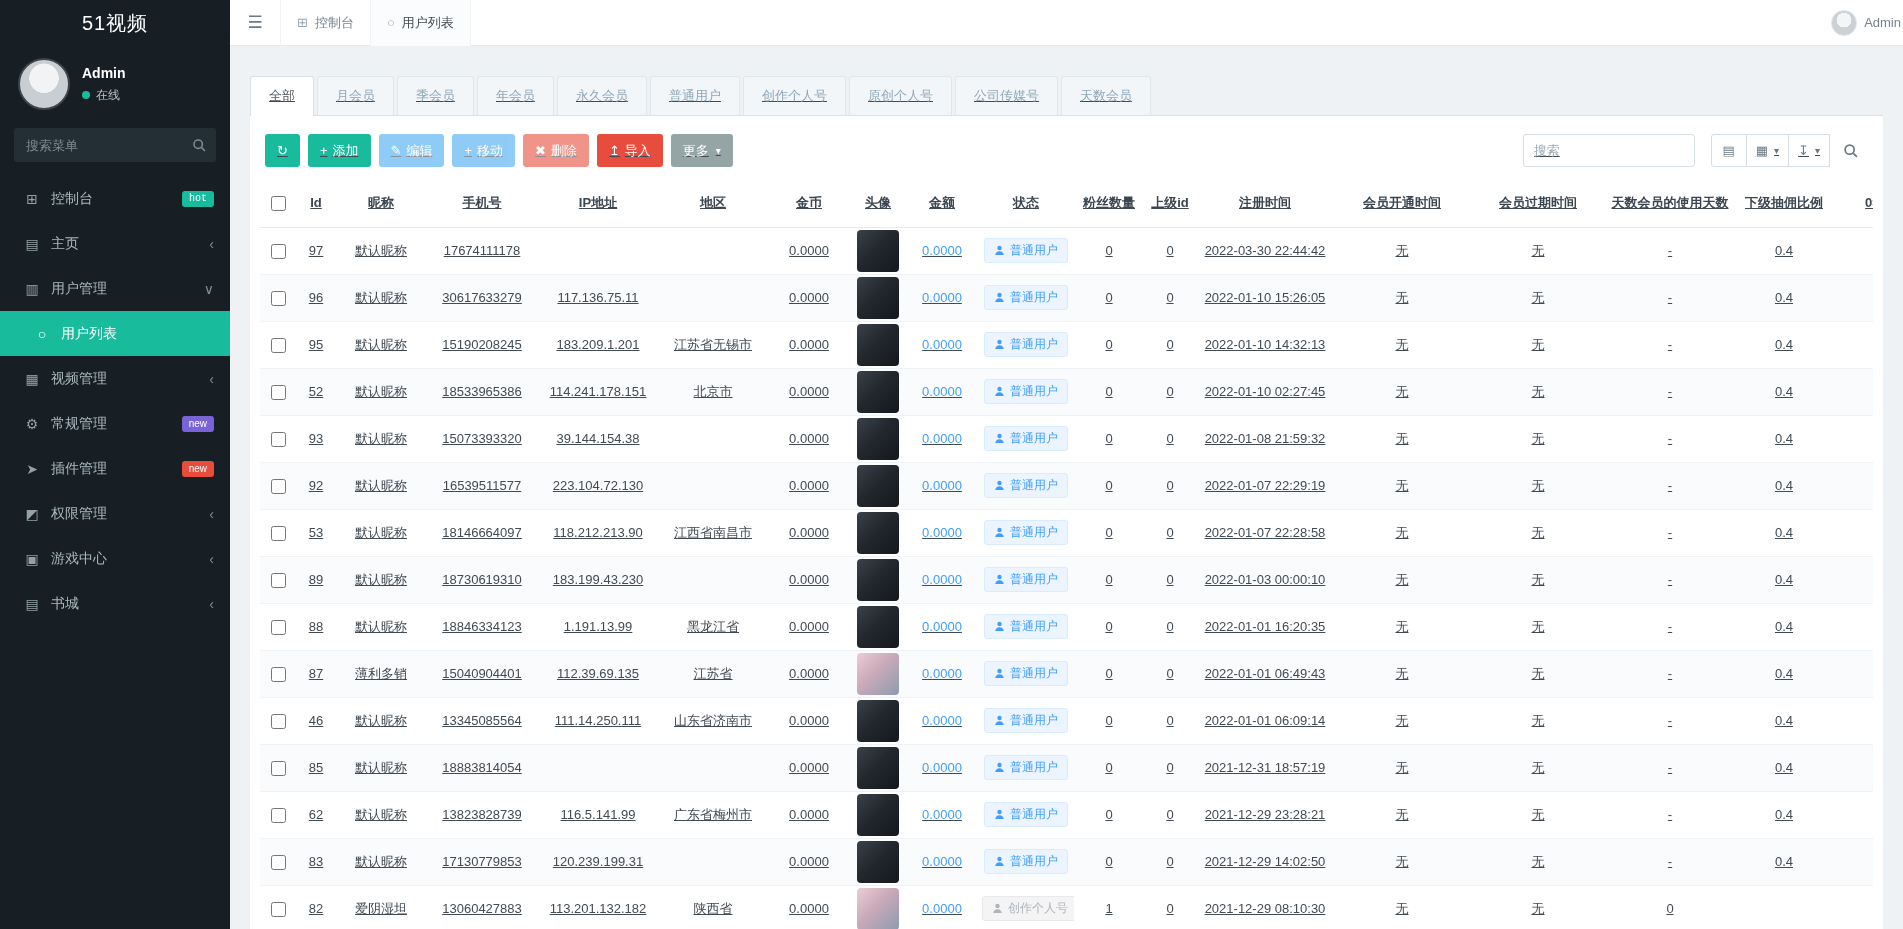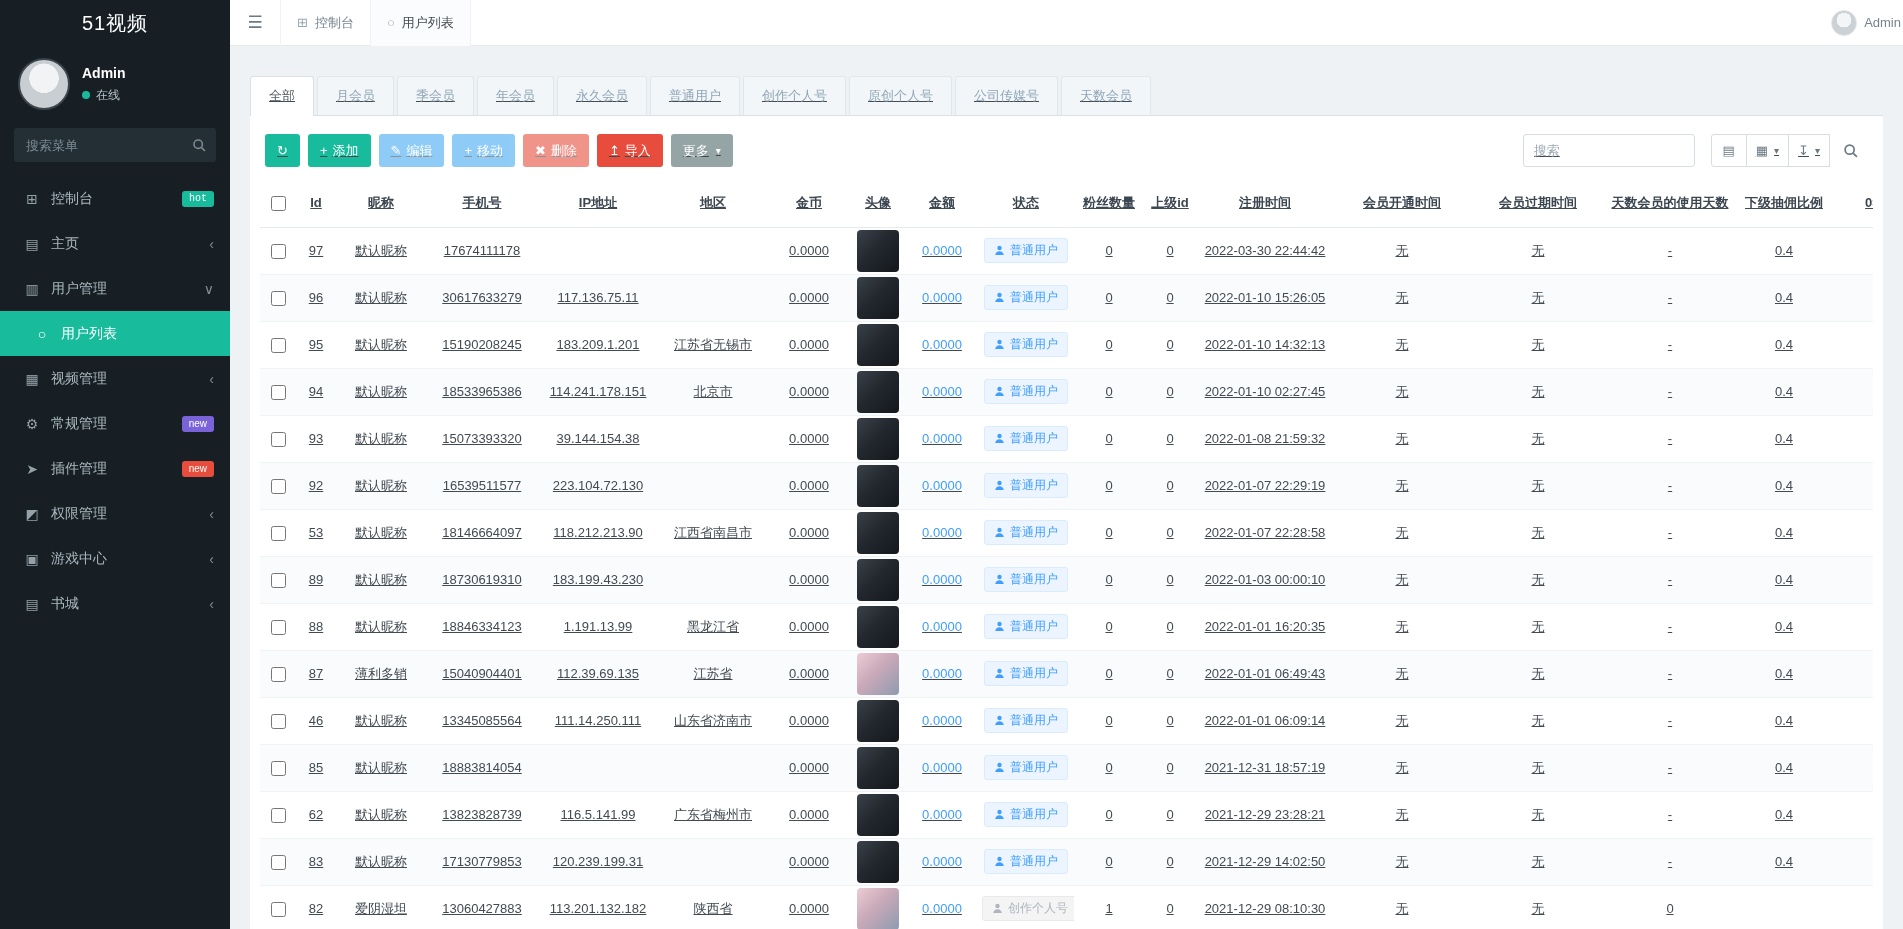--- a/index.html
+++ b/index.html
@@ -367,21 +367,21 @@
                   <td>0</td>
                   <td>2022-01-10 14:32:13</td>
                   <td>无</td>
                   <td>无</td>
                   <td>-</td>
                   <td>0.4</td>
                   <td></td>
                 </tr>
                 <tr>
                   <td><input type="checkbox" style=""></td>
-                  <td>94</td>
+                  <td>52</td>
                   <td>默认昵称</td>
                   <td>18533965386</td>
                   <td>114.241.178.151</td>
                   <td>北京市</td>
                   <td>0.0000</td>
                   <td>
                     <div class="avatar"></div>
                   </td>
                   <td><a class="amount-link">0.0000</a></td>
                   <td><span class="badge-status">

